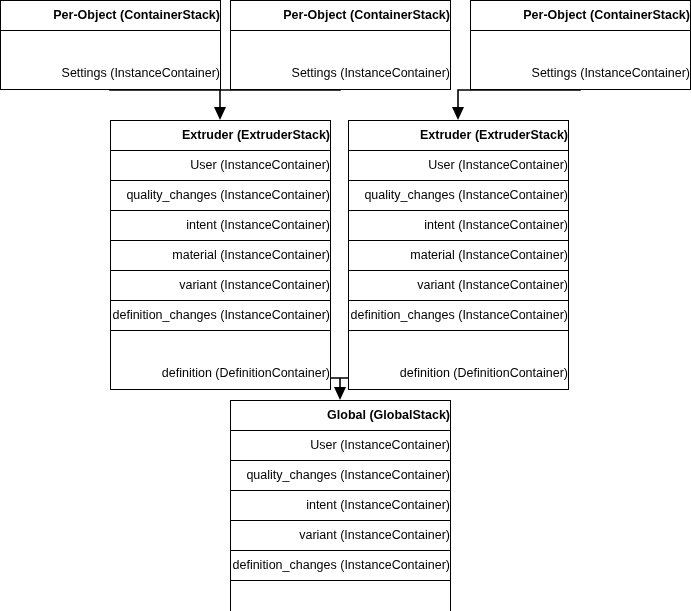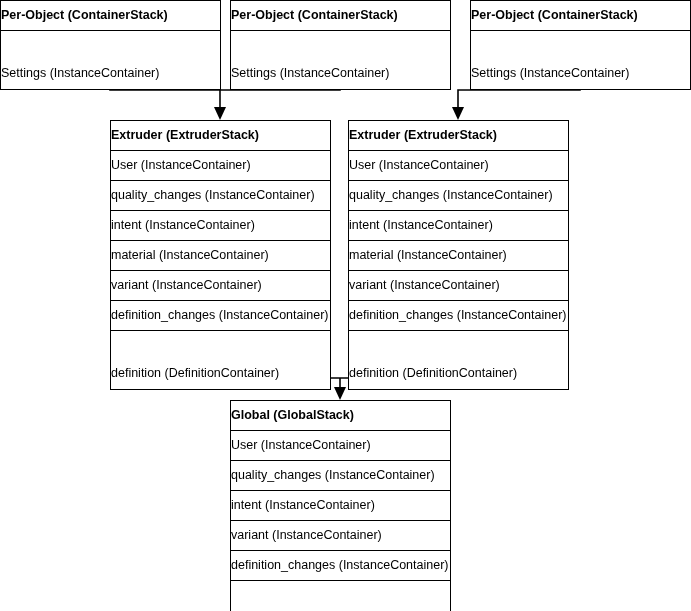--- a/index.html
+++ b/index.html
@@ -19,21 +19,21 @@
     position: absolute;
     box-sizing: border-box;
     background: #ffffff;
     border: 1.5px solid #000000;
     z-index: 2;
   }
   .row {
     box-sizing: border-box;
     height: 30px;
     line-height: 28px;
-    text-align: left;
+    text-align: right;
     font-size: 12.5px;
     color: #000000;
     background: #ffffff;
     border-bottom: 1.5px solid #000000;
     white-space: nowrap;
     overflow: hidden;
   }
   .row:last-child {
     border-bottom: none;
     margin-top: 28px;

